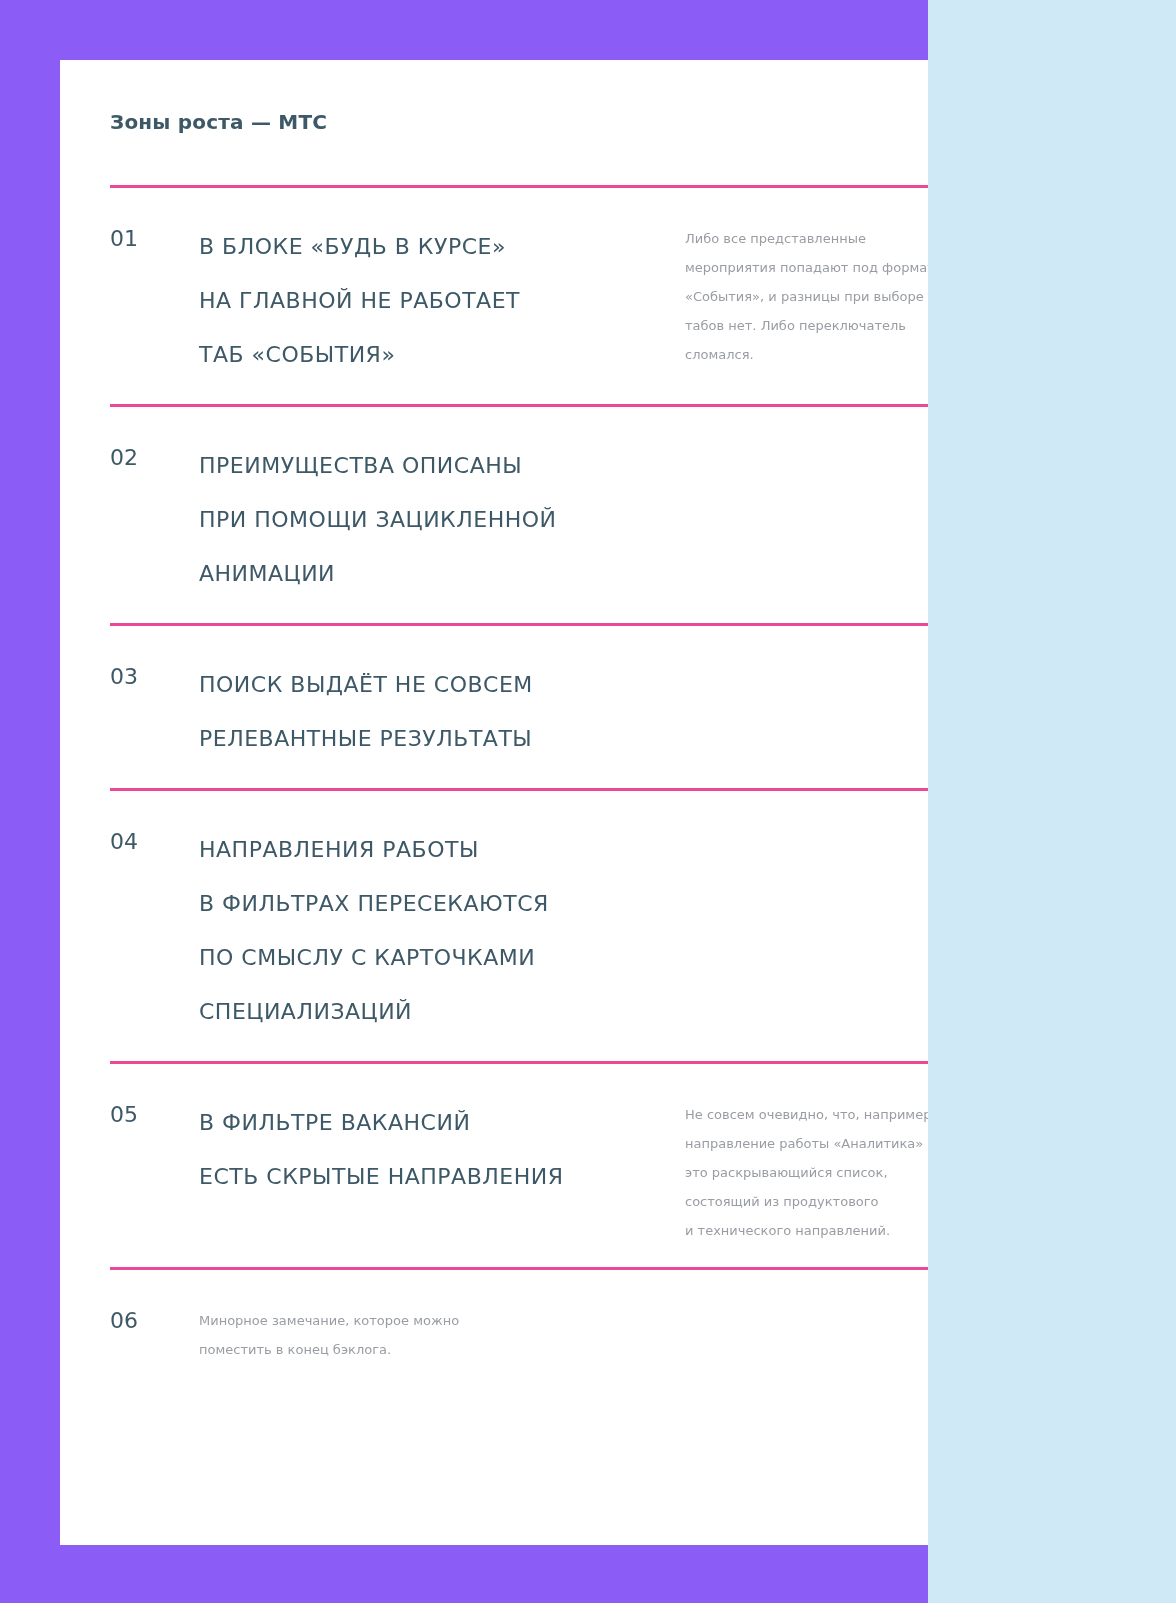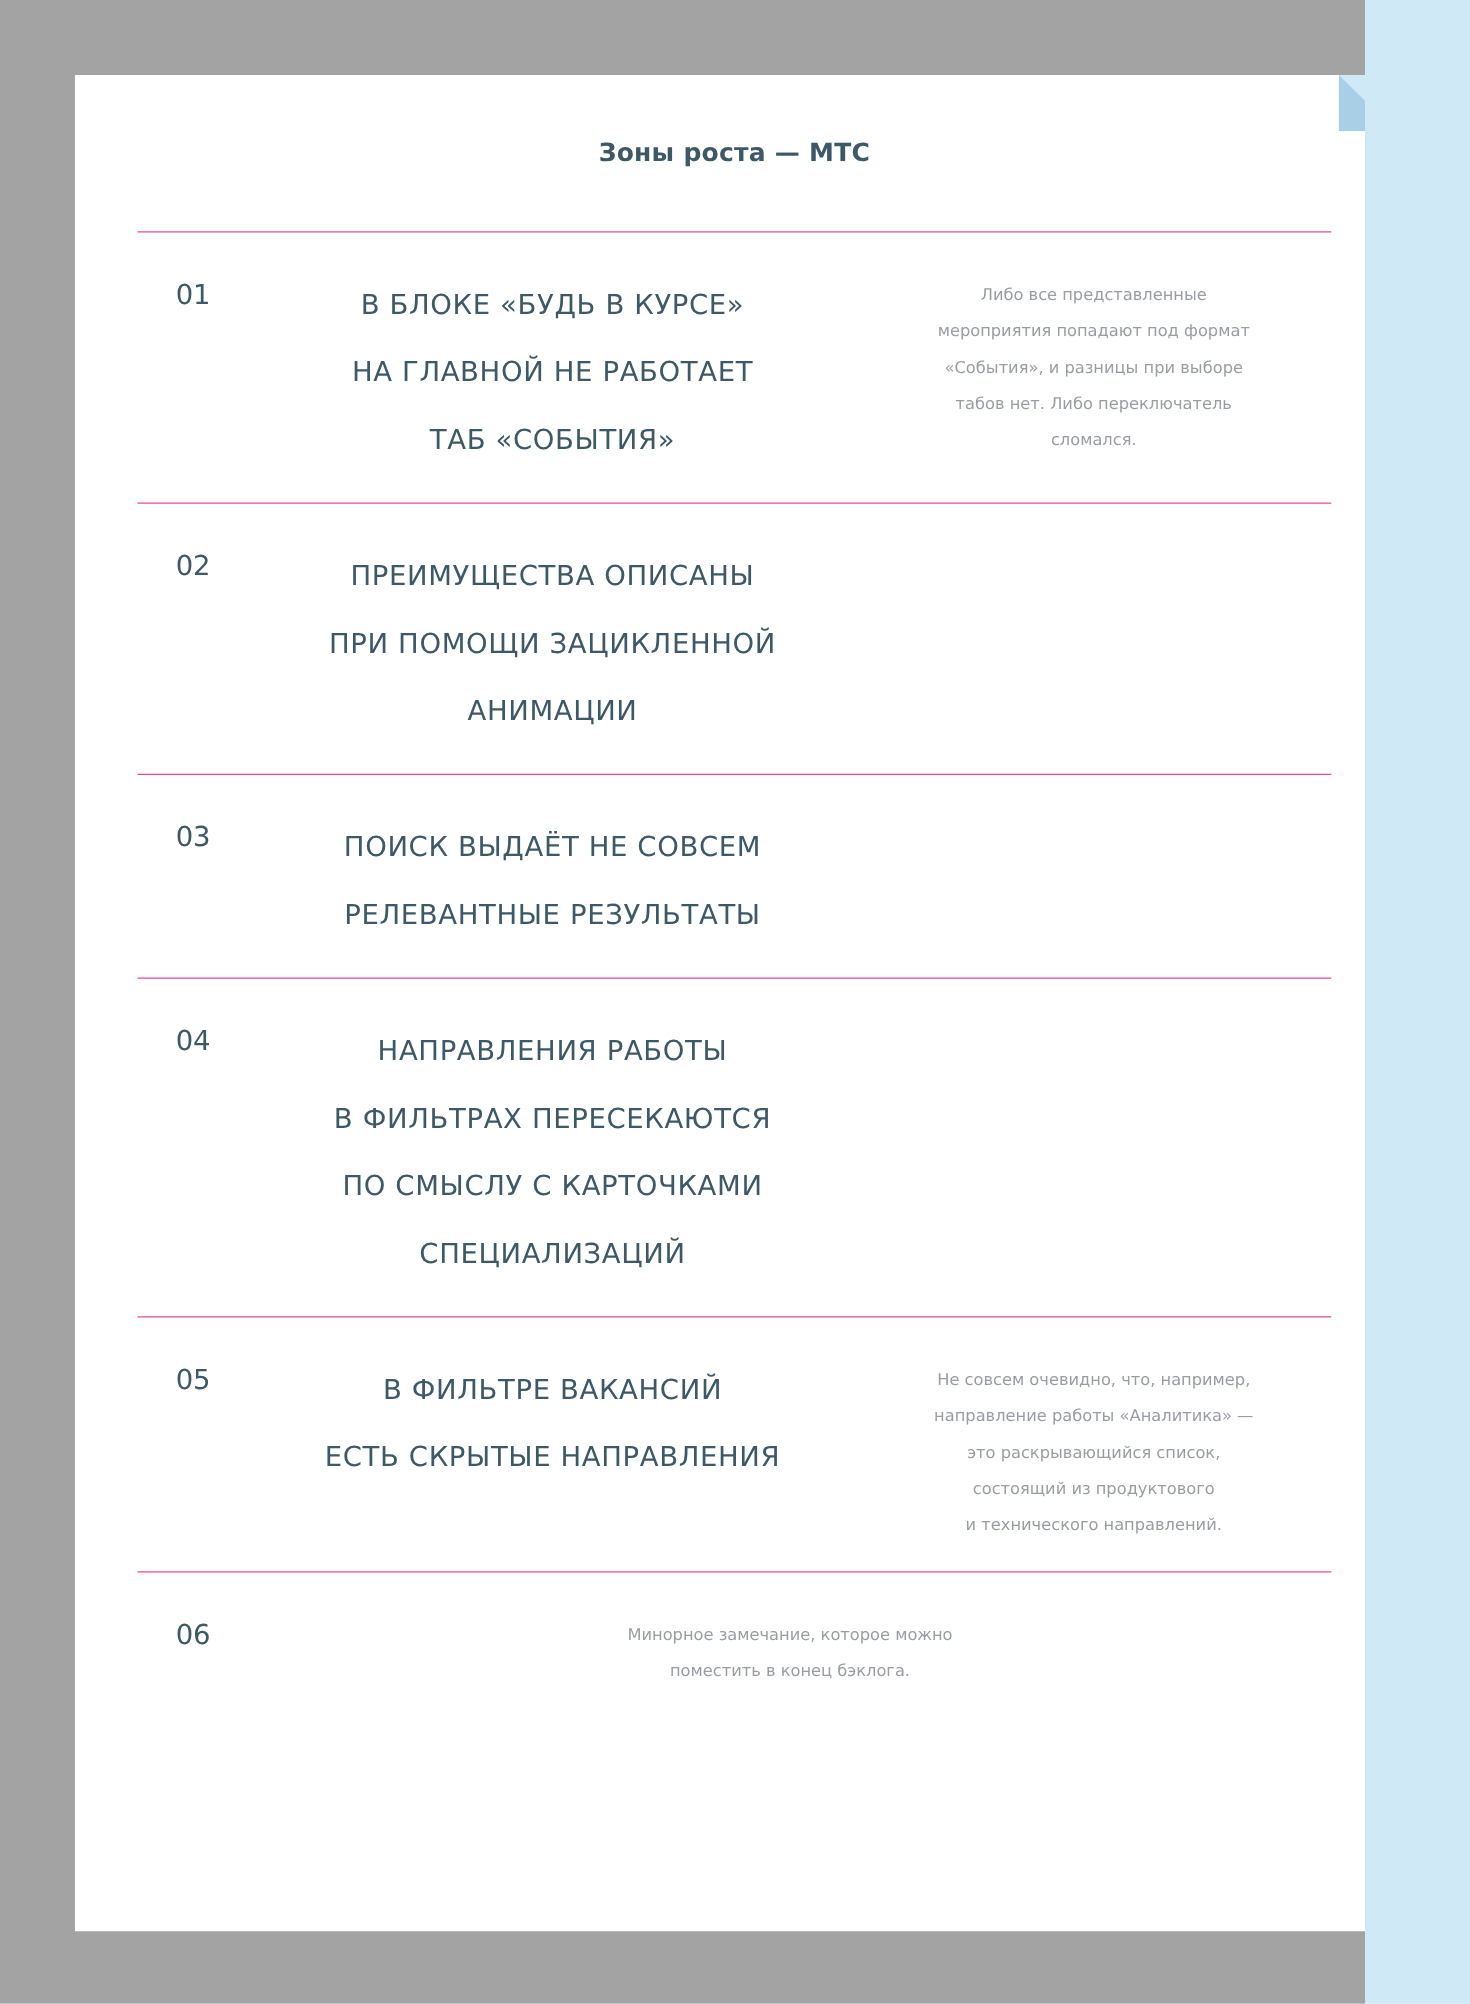--- a/index.html
+++ b/index.html
@@ -5,25 +5,24 @@
   * { box-sizing: border-box; }
   html, body { margin: 0; padding: 0; }
   body {
     width: 1176px;
     height: 1603px;
     background: #d0e9f6;
     font-family: "DejaVu Sans", "Liberation Sans", sans-serif;
   }
   .page {
     position: relative;
-    width: 1092px;
+    width: 928px;
     height: 1603px;
-    background: #a3a3a3;
+    background: #8b5cf6;
     overflow: hidden;
-    text-align: center;
   }
   .card {
     position: absolute;
     left: 60px;
     top: 60px;
     width: 1057px;
     height: 1485px;
     background: #ffffff;
     padding: 50px 52px 40px 50px;
     overflow: hidden;
@@ -47,21 +46,21 @@
     margin: 0 0 50px 0;
     font-size: 20px;
     line-height: 25px;
     font-weight: 700;
     letter-spacing: 0.2px;
     color: #3d5866;
   }
   .row {
     display: flex;
     align-items: flex-start;
-    border-top: 1px solid #ec4899;
+    border-top: 3px solid #ec4899;
     padding: 32px 0 22px 0;
   }
   .num {
     flex: none;
     width: 89px;
     font-size: 22px;
     line-height: 38px;
     color: #3d5866;
   }
   .issue-title {

